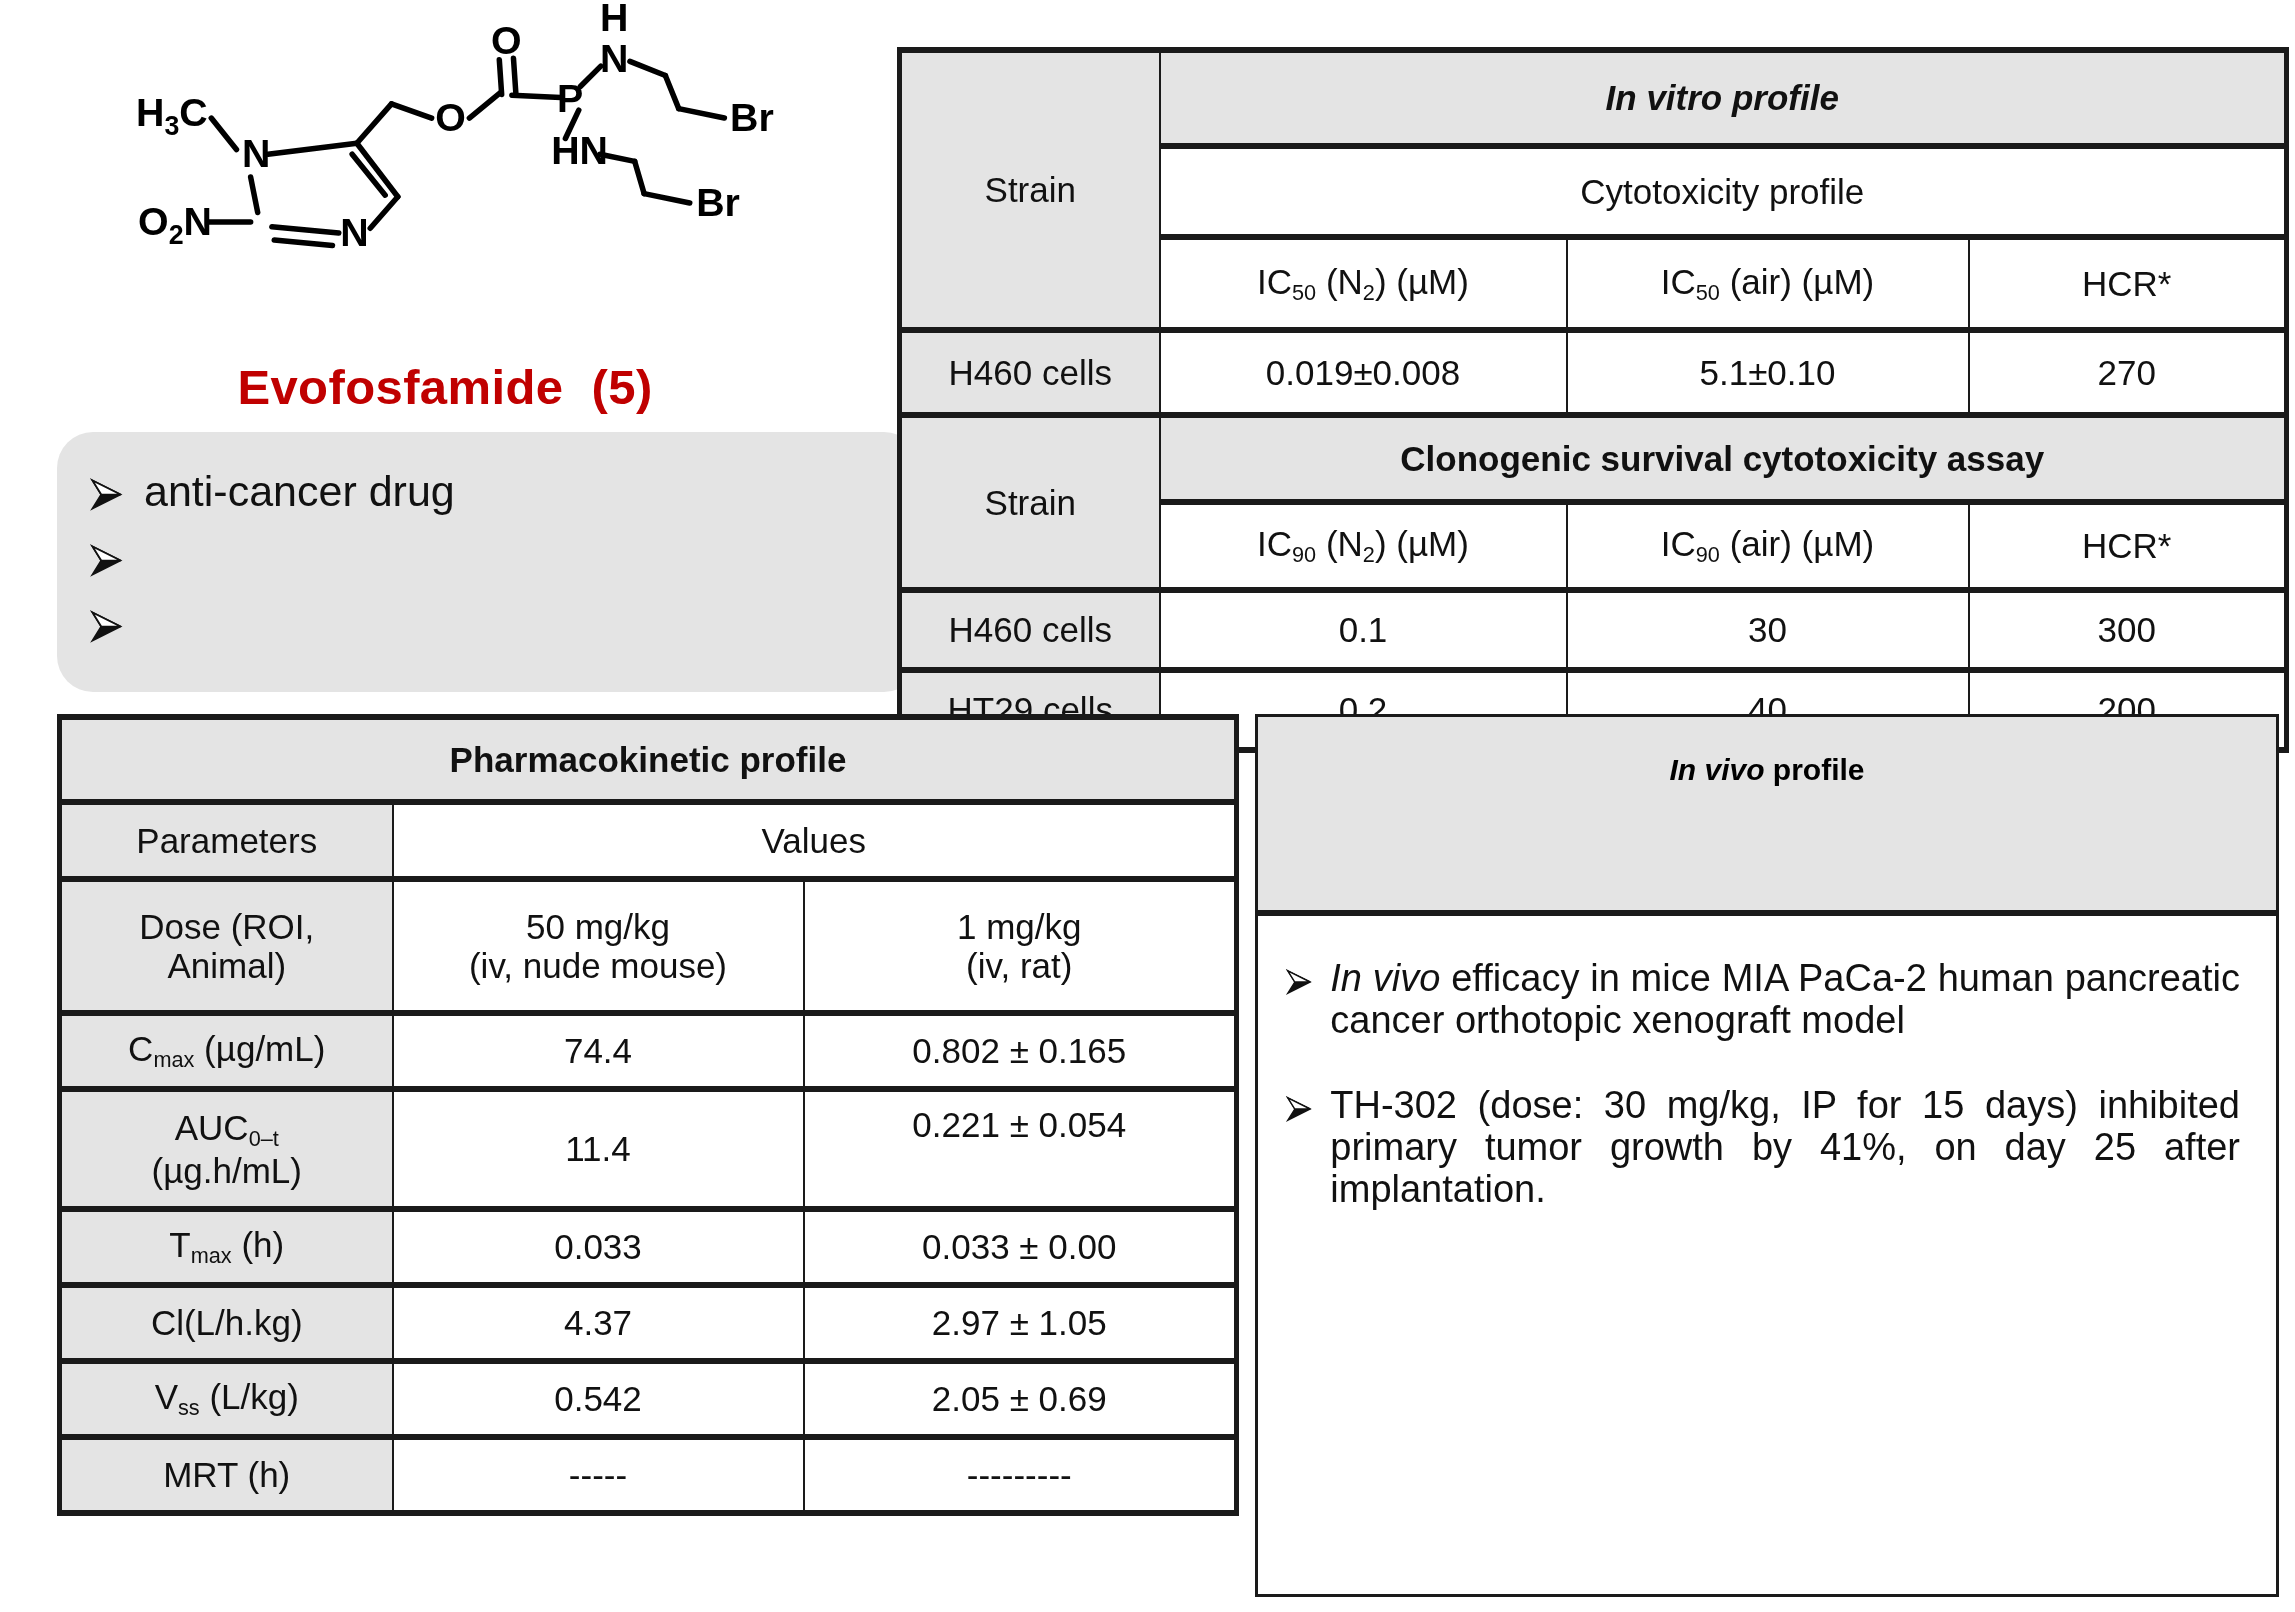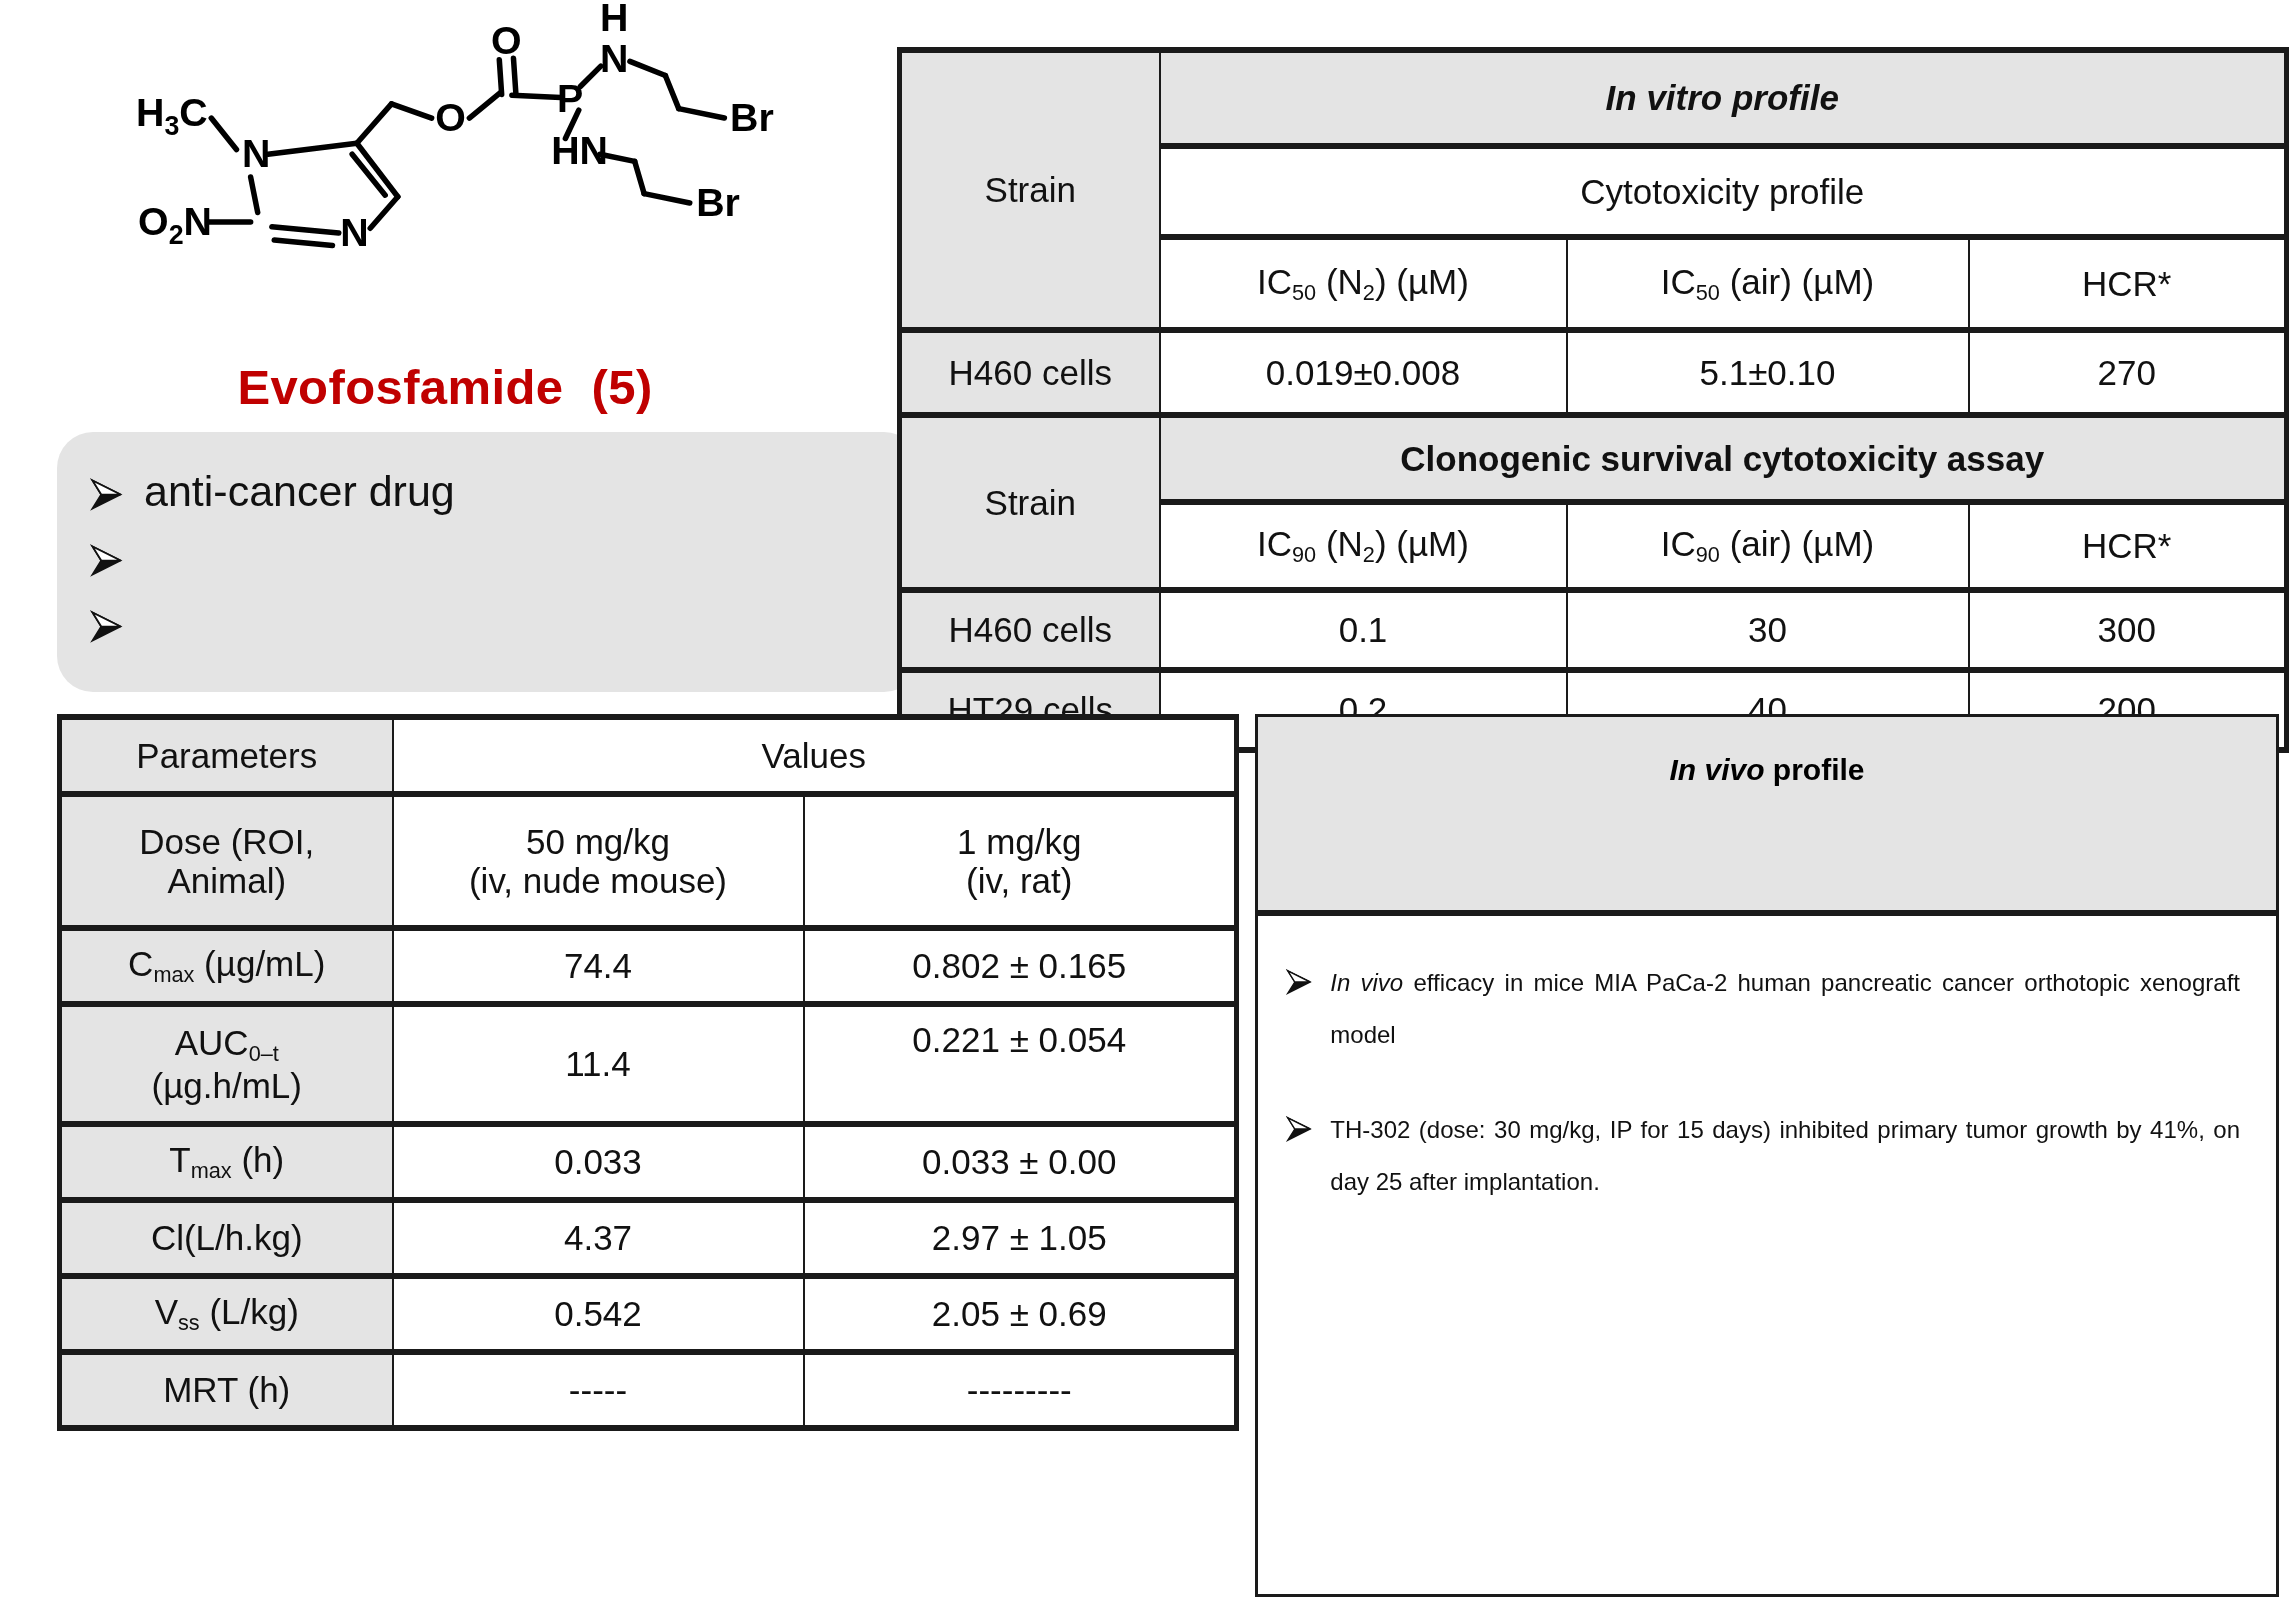--- a/index.html
+++ b/index.html
@@ -65,21 +65,21 @@
   #invivo-head{
     height:199px;background:#E4E4E4;
     border-bottom:6.3px solid #1a1a1a;box-sizing:border-box;
     display:flex;align-items:flex-start;justify-content:center;padding-top:36px;
   }
   #invivo-head-text{font-size:30px;font-weight:bold;}
   #invivo-body{padding:41px 36px 0 27px;}
   .iv-row{display:flex;align-items:flex-start;gap:17.3px;margin-bottom:43px;}
   .iv-arrow{width:28px;height:28px;flex:0 0 28px;margin-top:11px;}
   .iv-text{
-    font-size:24px;line-height:52px;text-align:justify;
+    font-size:38px;line-height:42px;text-align:justify;
     text-justify:inter-word;color:#111;flex:1;
   }
 </style>
 </head>
 <body>
 
 <div class="abs" id="struct-wrap">
   <svg id="struct-svg" width="890" height="362" viewBox="0 0 1130 460">
     <g stroke="#000" stroke-width="7" fill="none" stroke-linecap="round">
 
@@ -229,20 +229,23 @@
 </table>
 
 <table class="tbl abs" id="tbl-pk">
   <colgroup>
     <col style="width:333px">
     <col style="width:411px">
     <col style="width:433px">
   </colgroup>
   <tbody>
 
+    <tr>
+      <td class="shade bold big thicktop" colspan="3" style="height:85px;border-left-width:5.5px;border-right-width:5.5px;">Pharmacokinetic profile</td>
+    </tr>
 
     <tr>
       <td class="shade thicktop" style="height:77px;border-left-width:5.5px;">Parameters</td>
       <td class="thicktop" colspan="2" style="border-right-width:5.5px;">Values</td>
     </tr>
 
     <tr>
       <td class="shade thicktop" style="height:134px;border-left-width:5.5px;">
         <div>Dose (ROI,</div>
         <div>Animal)</div>

